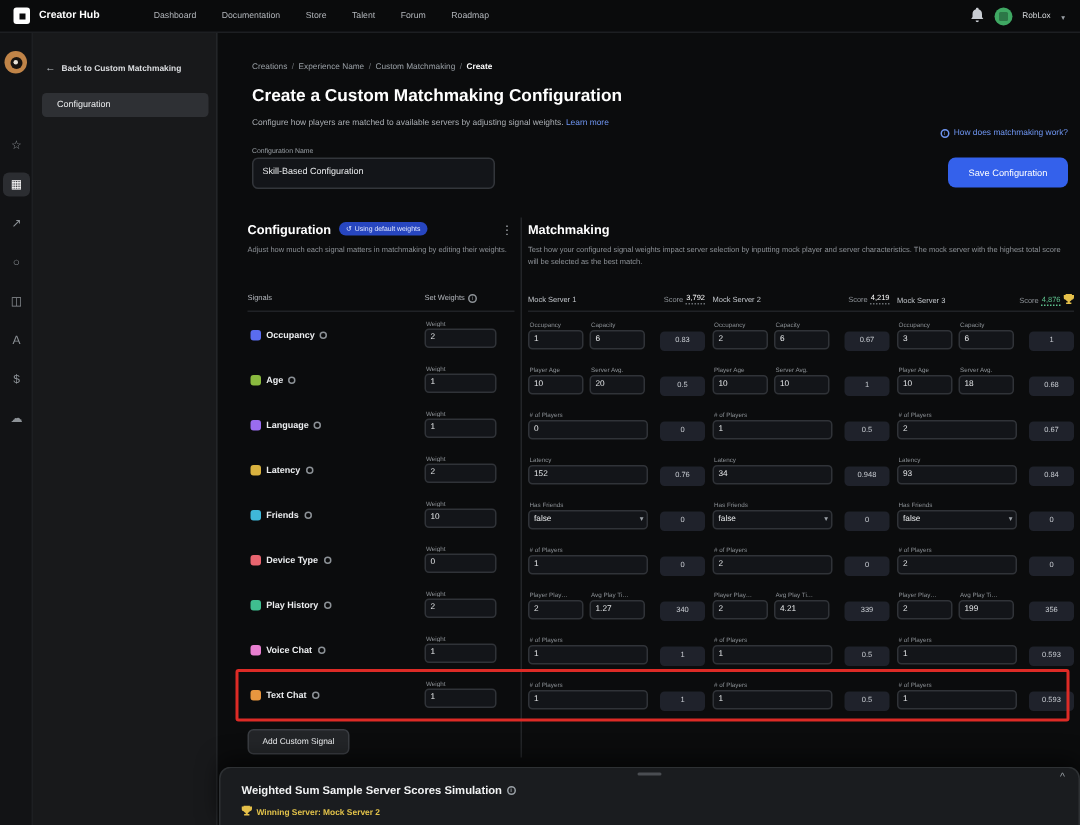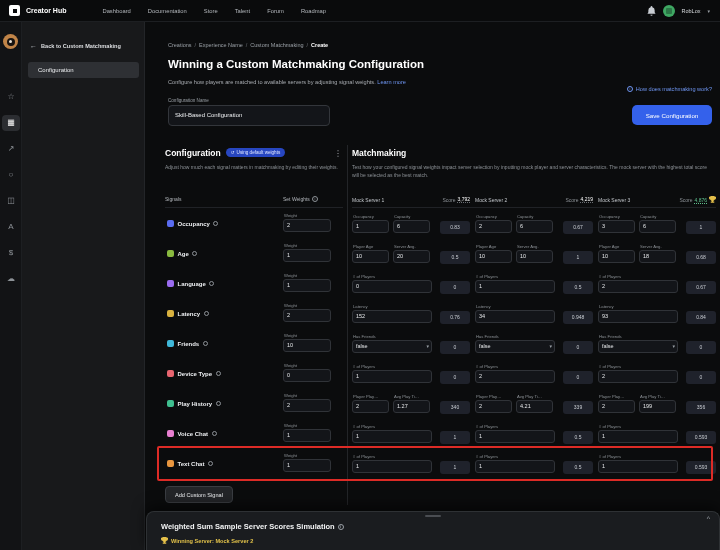--- a/index.html
+++ b/index.html
@@ -141,21 +141,21 @@
 
   <aside class="sidebar">
     <div class="back">
       <span class="arr">←</span>
       <span>Back to Custom Matchmaking</span>
     </div>
     <div class="spill">Configuration</div>
   </aside>
 
   <div class="crumbs" id="breadcrumb"><span>Creations</span><span class="sep">/</span><span>Experience Name</span><span class="sep">/</span><span>Custom Matchmaking</span><span class="sep">/</span><span class="last">Create</span></div>
-  <h1 class="ptitle">Winning a Custom Matchmaking Configuration</h1>
+  <h1 class="ptitle">Create a Custom Matchmaking Configuration</h1>
   <div class="psub">
     <span>Configure how players are matched to available servers by adjusting signal weights.</span>
     <span class="link">Learn more</span>
   </div>
   <div class="help">
     <i class="ci">i</i>
     <span>How does matchmaking work?</span>
   </div>
   <div class="cfgname-l">Configuration Name</div>
   <div class="cfgname">Skill-Based Configuration</div>

